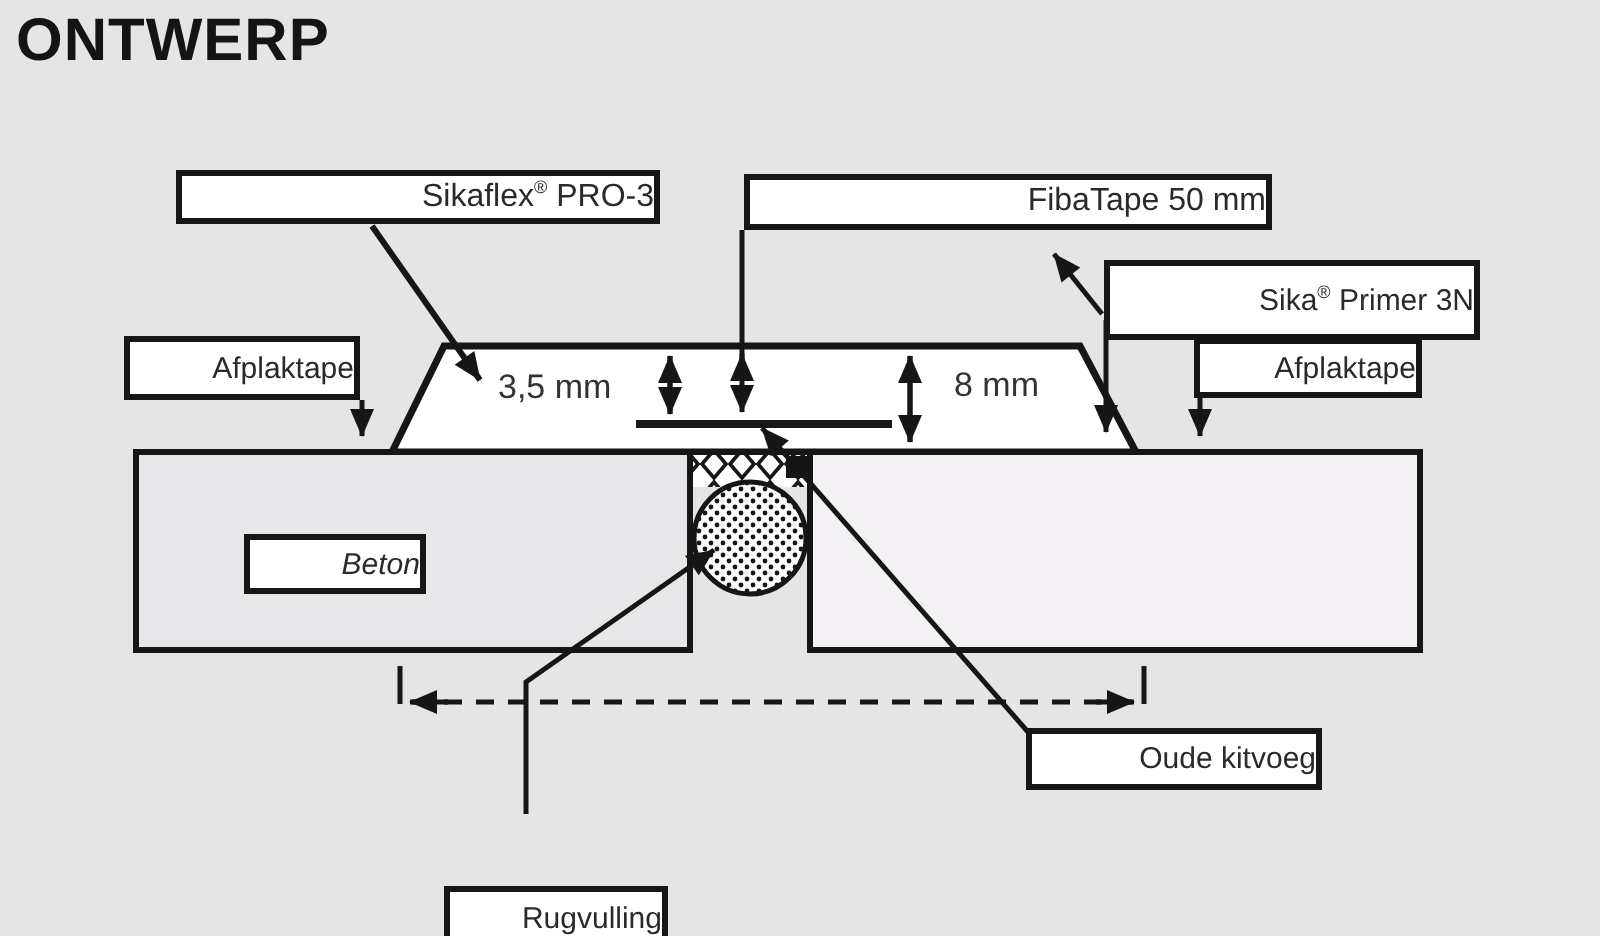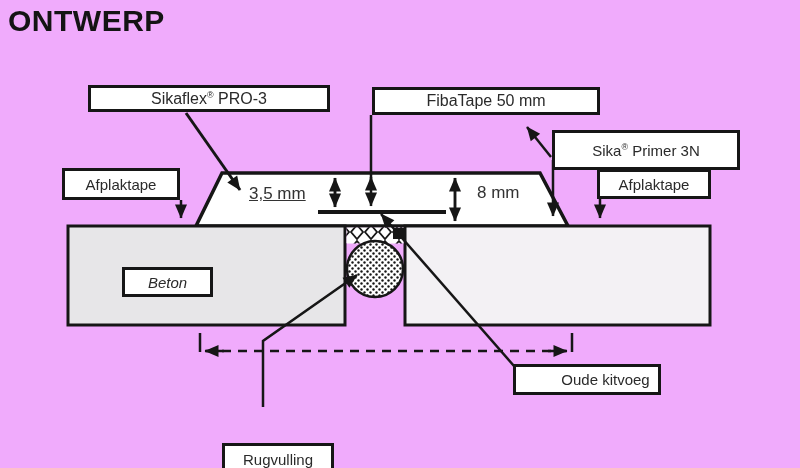--- a/index.html
+++ b/index.html
@@ -1,25 +1,25 @@
 <!DOCTYPE html>
 <html><head>
 <meta charset="utf-8">
 <style>
   html,body{margin:0;padding:0;background:#ffffff;}
   .stage{
-    position:relative;width:800px;height:468px;background:#f0abfc;
+    position:relative;width:800px;height:468px;background:#e5e5e5;
     font-family:"Liberation Sans", sans-serif;overflow:hidden;
   }
   .page-title{
     position:absolute;left:8px;top:4px;margin:0;
     font-size:30px;font-weight:700;color:#141414;letter-spacing:0.5px;
   }
   .label{
-    position:absolute;display:flex;align-items:center;justify-content:center;
+    position:absolute;display:flex;align-items:center;justify-content:flex-end;
     background:#ffffff;border:3px solid #161616;color:#2a2a2a;
     font-size:15px;line-height:1;box-sizing:border-box;white-space:nowrap;
   }
   .label sup{font-size:9px;line-height:0;}
   .dim-text{
     position:absolute;color:#333333;font-size:17px;line-height:1;white-space:nowrap;
   }
   svg{position:absolute;left:0;top:0;}
 </style>
 </head>
@@ -93,21 +93,21 @@
       <line x1="548" y1="351" x2="567" y2="351" marker-end="url(#arr)"></line>
       <line x1="200" y1="333" x2="200" y2="352"></line>
       <line x1="572" y1="333" x2="572" y2="352"></line>
     </g>
   </svg>
 
   <div class="label" style="left:88px;top:85px;width:242px;height:27px;font-size:16px;">
     <span><span>Sikaflex</span><sup>®</sup><span> PRO-3</span></span>
   </div>
 
-  <div class="label" style="left:372px;top:87px;width:228px;height:28px;font-size:16px;">
+  <div class="label" style="left:372px;top:87px;width:264px;height:28px;font-size:16px;">
     <span>FibaTape 50 mm</span>
   </div>
 
   <div class="label" style="left:552px;top:130px;width:188px;height:40px;">
     <span><span>Sika</span><sup>®</sup><span> Primer 3N</span></span>
   </div>
 
   <div class="label" style="left:62px;top:168px;width:118px;height:32px;">
     <span>Afplaktape</span>
   </div>
@@ -121,16 +121,16 @@
   </div>
 
   <div class="label" style="left:513px;top:364px;width:148px;height:31px;padding-left:37px;">
     <span>Oude kitvoeg</span>
   </div>
 
   <div class="label" style="left:222px;top:407px;width:112px;height:32px;margin-top:36px;">
     <span>Rugvulling</span>
   </div>
 
-  <div class="dim-text" style="left:249px;top:185px;text-decoration:underline;">3,5 mm</div>
+  <div class="dim-text" style="left:249px;top:185px;">3,5 mm</div>
   <div class="dim-text" style="left:477px;top:184px;">8 mm</div>
 
 </div>
 
 </body></html>

